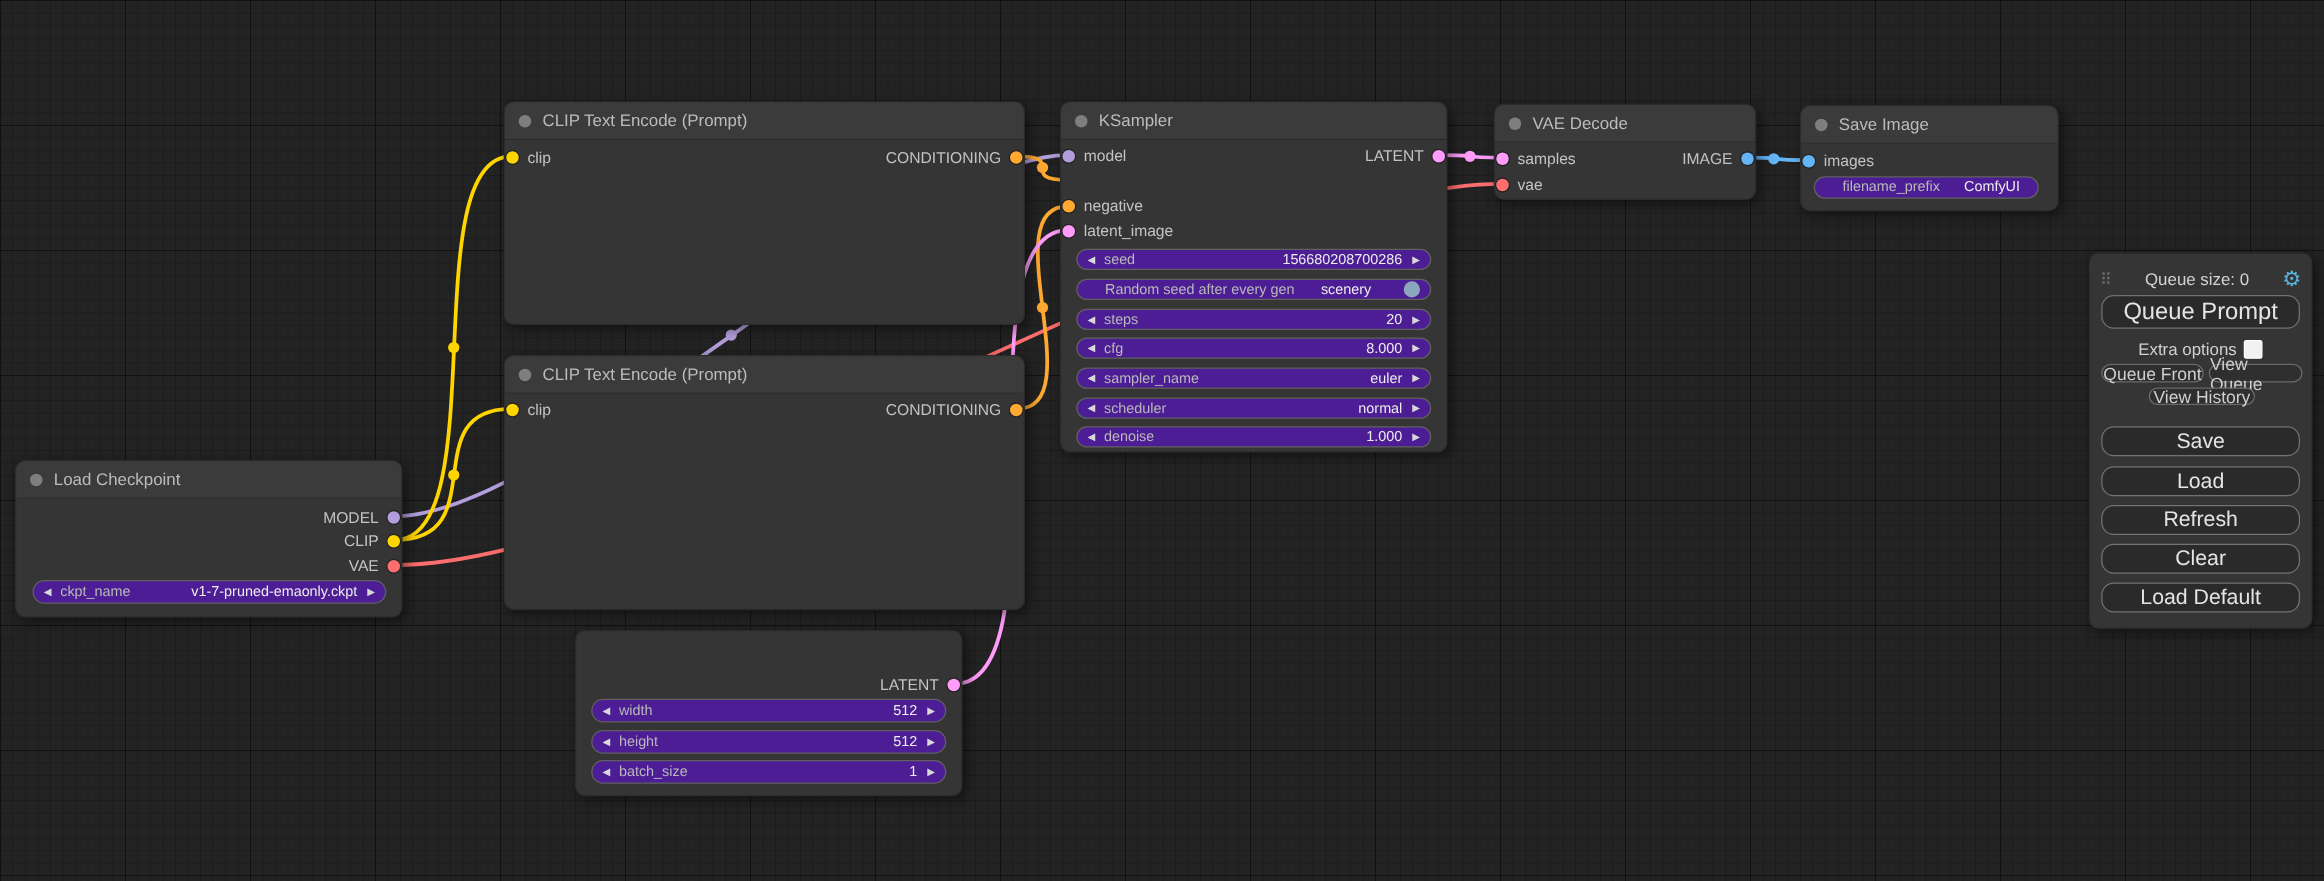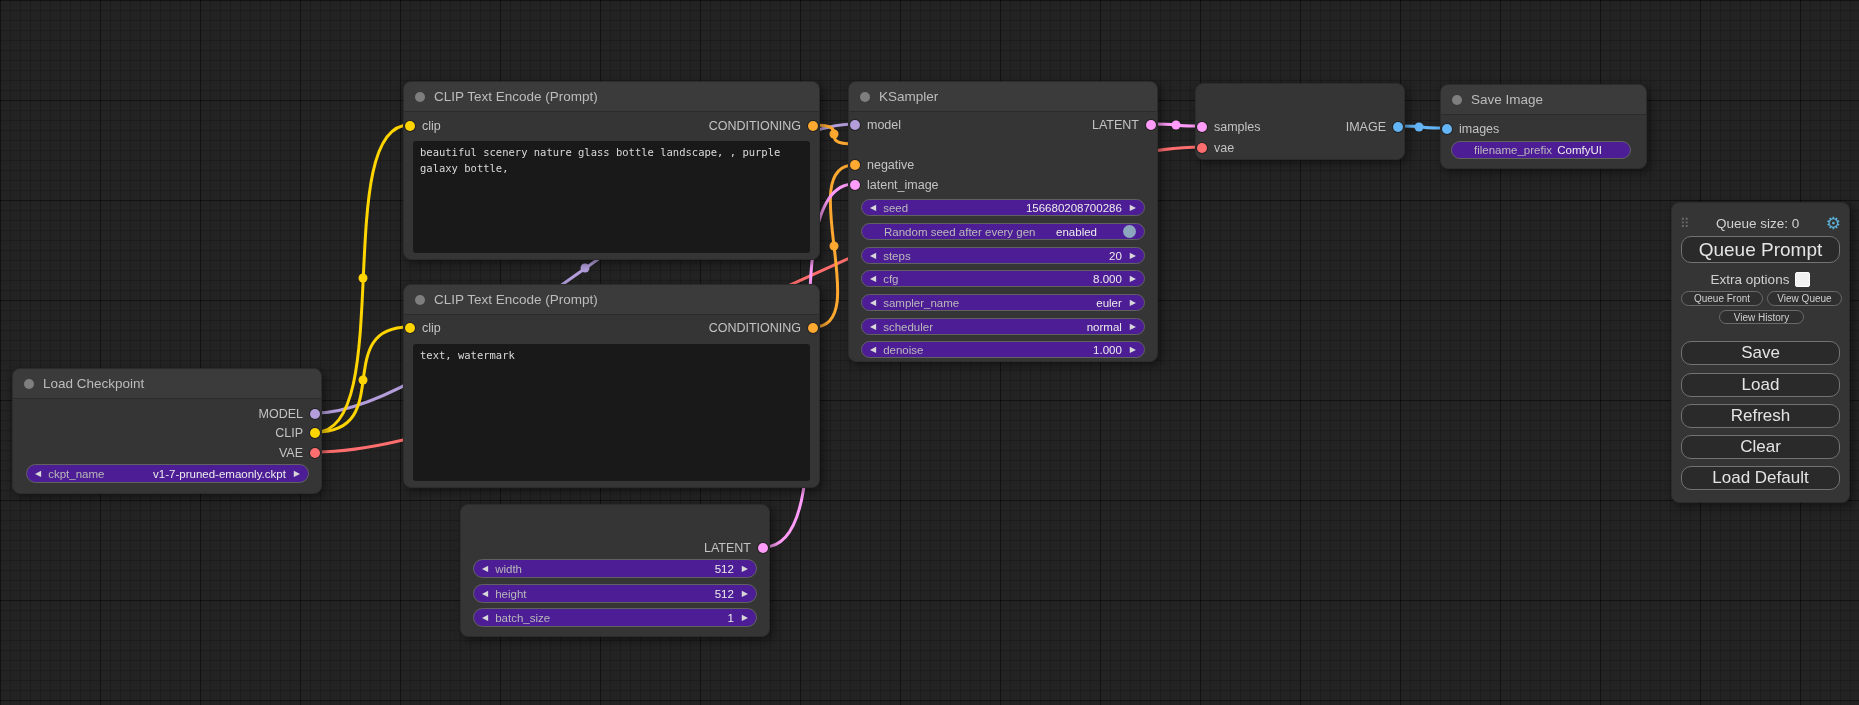--- a/index.html
+++ b/index.html
@@ -45,21 +45,21 @@
         box-sizing:border-box;}
   .mhead{position:absolute;left:8px;right:8px;top:10px;height:20px;display:flex;align-items:center;}
   .drag{color:#6a6a6a;font-size:13px;line-height:1;}
   .qsize{flex:1;text-align:center;color:#d2d2d2;font-size:13.5px;}
   .gear{font-size:17px;line-height:1;cursor:pointer;}
   .menu-btn{position:absolute;left:9px;right:9px;background:#2a2a2a;border:1px solid #727272;
             border-radius:10px;color:#e4e4e4;display:flex;align-items:center;justify-content:center;
             font-size:17px;box-sizing:border-box;}
   .menu-btn.big{font-size:19px;}
   .sm-btn{position:absolute;background:#2f2f2f;border:1px solid #6a6a6a;border-radius:8px;
-          color:#cfcfcf;display:flex;align-items:center;justify-content:center;font-size:10px;
+          color:#cfcfcf;display:flex;align-items:center;justify-content:center;font-size:14px;
           box-sizing:border-box;}
   .extra{position:absolute;left:0;right:0;top:68px;height:17px;display:flex;align-items:center;
          justify-content:center;gap:6px;color:#d0d0d0;font-size:13.5px;}
   .chk{width:13px;height:13px;background:#f2f2f2;border:1px solid #fff;border-radius:2px;}
 </style>
 </head>
 <body>
 
 <svg id="wires" width="1859" height="705">
   <g fill="none" stroke-width="3" stroke-linecap="round">
@@ -115,35 +115,33 @@
   <div class="ntitle">
     <span class="tdot" style="background-color: rgb(126, 126, 126);"></span>
     <span>CLIP Text Encode (Prompt)</span>
   </div>
   <div class="row" style="top:34px;height:20px;">
     <span class="din" style="background-color: rgb(255, 213, 0);"></span>
     <span class="lbl-in">clip</span>
     <span class="lbl-out">CONDITIONING</span>
     <span class="dout" style="background-color: rgb(255, 169, 49);"></span>
   </div>
-  <div class="ta" style="left:9px;right:9px;top:59px;height:112px;">beautiful scenery nature glass bottle landscape, , purple galaxy bottle,</div>
 </div>
 
 <div class="node" style="left:403px;top:284px;width:417px;height:204px;">
   <div class="ntitle">
     <span class="tdot" style="background-color: rgb(126, 126, 126);"></span>
     <span>CLIP Text Encode (Prompt)</span>
   </div>
   <div class="row" style="top:33px;height:20px;">
     <span class="din" style="background-color: rgb(255, 213, 0);"></span>
     <span class="lbl-in">clip</span>
     <span class="lbl-out">CONDITIONING</span>
     <span class="dout" style="background-color: rgb(255, 169, 49);"></span>
   </div>
-  <div class="ta" style="left:9px;right:9px;top:59px;height:137px;">text, watermark</div>
 </div>
 
 <div class="node" style="left:460px;top:504px;width:310px;height:133px;">
   <div class="row" style="top:33px;height:20px;">
     <span class="lbl-out">LATENT</span>
     <span class="dout" style="background-color: rgb(255, 156, 249);"></span>
   </div>
   <div class="pill" style="top:54px;height:19px;">
     <span class="arr">◀</span>
     <span class="lab">width</span>
@@ -184,21 +182,21 @@
     <span class="lbl-in">negative</span>
   </div>
   <div class="pill" style="top:117px;height:17px;">
     <span class="arr">◀</span>
     <span class="lab">seed</span>
     <span class="val">156680208700286</span>
     <span class="arr r">▶</span>
   </div>
   <div class="pill noarrow" style="top:141px;height:17px;gap:20px;">
     <span class="lab">Random seed after every gen</span>
-    <span class="val">enabled</span>
+    <span class="val">scenery</span>
     <span class="toggle-dot" style="background-color: rgb(140, 167, 189);"></span>
   </div>
   <div class="pill" style="top:165px;height:17px;">
     <span class="arr">◀</span>
     <span class="lab">steps</span>
     <span class="val">20</span>
     <span class="arr r">▶</span>
   </div>
   <div class="pill" style="top:188px;height:17px;">
     <span class="arr">◀</span>
@@ -220,20 +218,24 @@
   </div>
   <div class="pill" style="top:259px;height:17px;">
     <span class="arr">◀</span>
     <span class="lab">denoise</span>
     <span class="val">1.000</span>
     <span class="arr r">▶</span>
   </div>
 </div>
 
 <div class="node" style="left:1195px;top:83px;width:210px;height:77px;">
+  <div class="ntitle">
+    <span class="tdot" style="background-color: rgb(126, 126, 126);"></span>
+    <span>VAE Decode</span>
+  </div>
   <div class="row" style="top:33px;height:20px;">
     <span class="din" style="background-color: rgb(255, 156, 249);"></span>
     <span class="lbl-in">samples</span>
     <span class="lbl-out">IMAGE</span>
     <span class="dout" style="background-color: rgb(100, 181, 246);"></span>
   </div>
   <div class="row" style="top:54px;height:20px;">
     <span class="din" style="background-color: rgb(255, 110, 110);"></span>
     <span class="lbl-in">vae</span>
   </div>
@@ -243,21 +245,21 @@
   <div class="ntitle">
     <span class="tdot" style="background-color: rgb(126, 126, 126);"></span>
     <span>Save Image</span>
   </div>
   <div class="row" style="top:34px;height:20px;">
     <span class="din" style="background-color: rgb(100, 181, 246);"></span>
     <span class="lbl-in">images</span>
   </div>
   <div class="pill noarrow" style="top:56px;height:18px;left:10px;right:15px;">
     <span class="lab">filename_prefix</span>
-    <span class="val" style="margin-right:20px;">ComfyUI</span>
+    <span class="val" style="margin-right:6px;">ComfyUI</span>
   </div>
 </div>
 
 <div id="menu">
   <div class="mhead">
     <span class="drag">⠿</span>
     <span class="qsize">Queue size: 0</span>
     <span class="gear txt" style="color: rgb(91, 177, 215);">⚙</span>
   </div>
   <div class="menu-btn big" style="top:33px;height:27px;">Queue Prompt</div>

